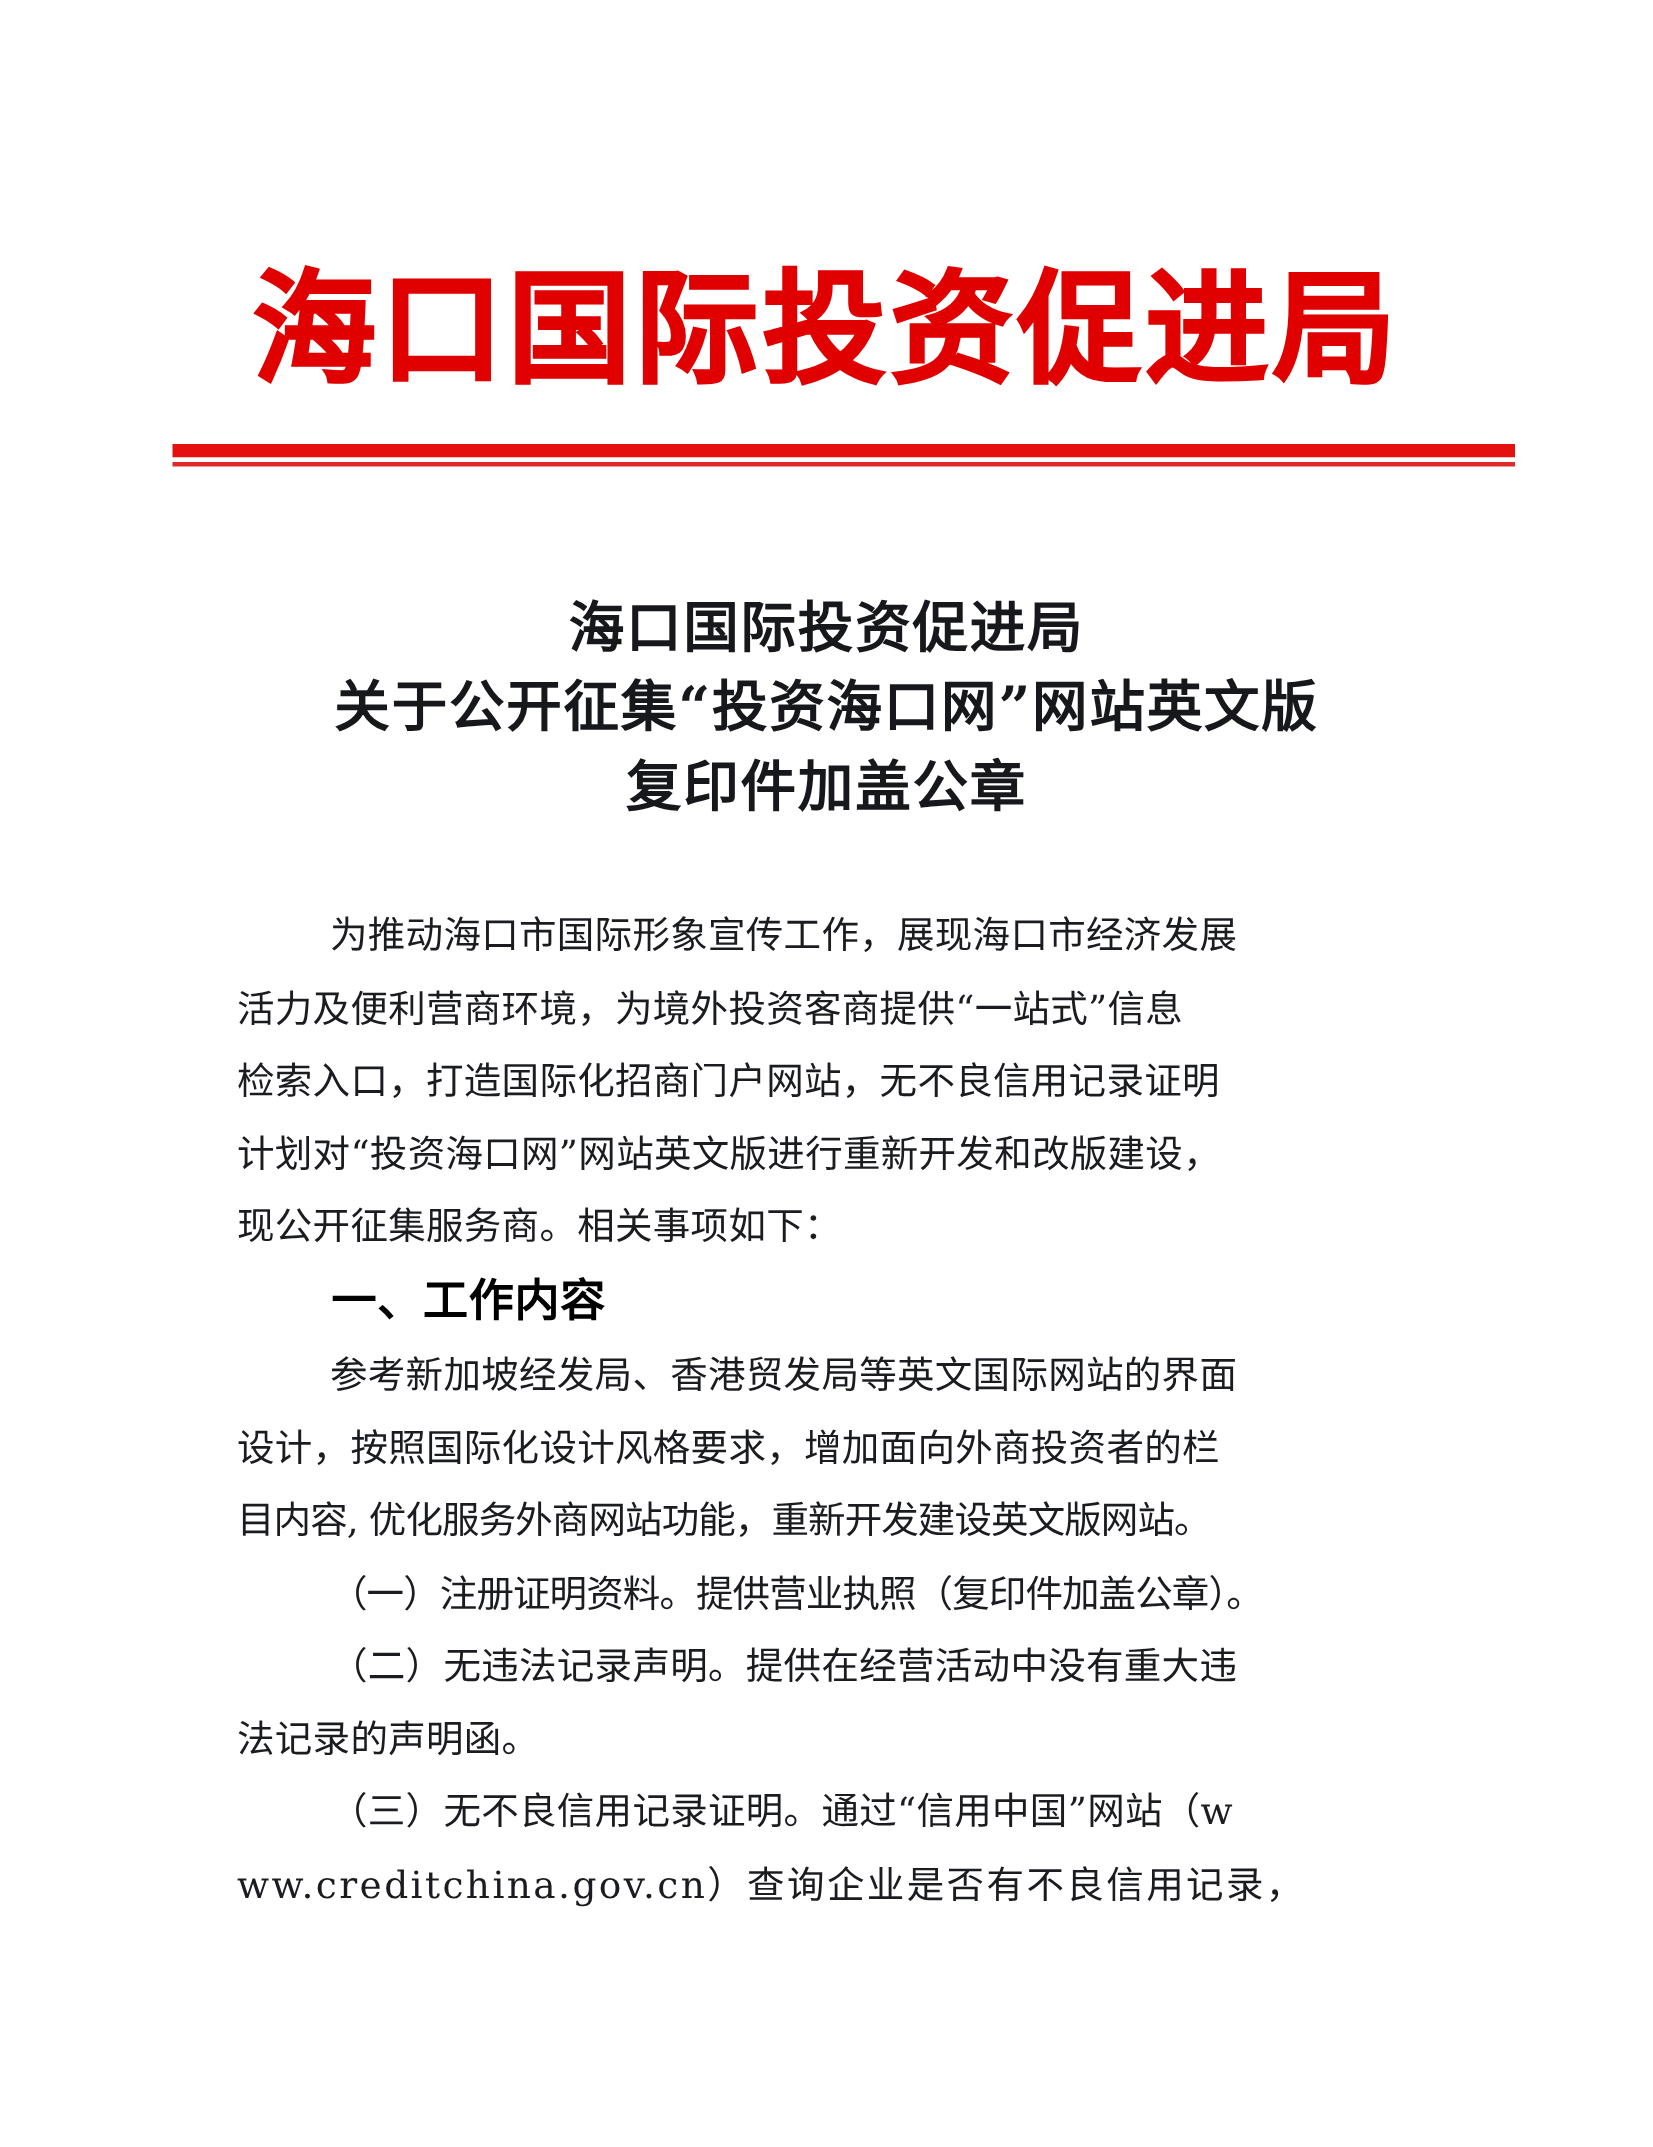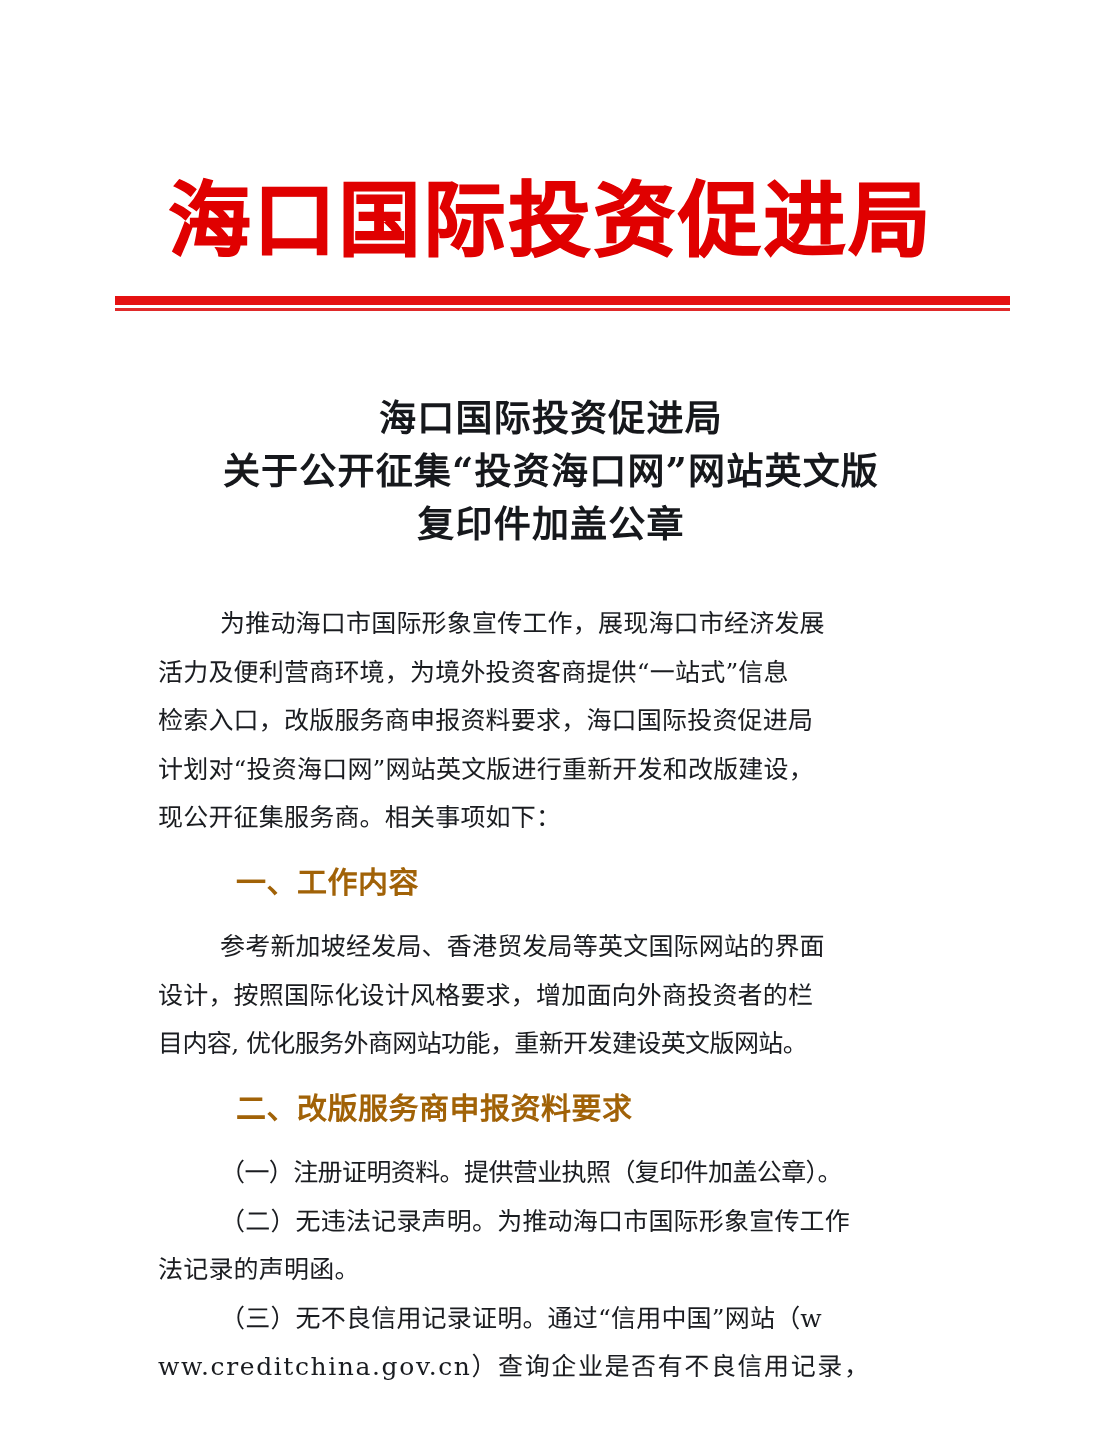--- a/index.html
+++ b/index.html
@@ -105,22 +105,22 @@
   }
   .para .ln.indent { text-indent: 62px; }
   .para .ln.tight { letter-spacing: -0.6px; }
 
   .heading {
     font-family: "DejaVu Sans", "Liberation Sans", sans-serif;
     font-weight: 700;
     font-size: 30px;
     line-height: 48.5px;
     letter-spacing: 0.5px;
-    color: #a16207;
-    margin: 16px;
+    color: #000000;
+    margin: 1px;
     text-indent: 62px;
     white-space: nowrap;
   }
 
   .mono-url {
     font-family: "DejaVu Serif", "Liberation Serif", serif;
     letter-spacing: 1.6px;
   }
 </style>
 </head>
@@ -142,41 +142,40 @@
     <span class="tline">海口国际投资促进局</span>
     <span class="tline">关于公开征集“投资海口网”网站英文版</span>
     <span class="tline">复印件加盖公章</span>
   </div>
 
   <div class="body-col">
 
     <p class="para">
       <span class="ln indent">为推动海口市国际形象宣传工作，展现海口市经济发展</span>
       <span class="ln">活力及便利营商环境，为境外投资客商提供“一站式”信息</span>
-      <span class="ln">检索入口，改版服务商申报资料要求，海口国际投资促进局</span>
+      <span class="ln">检索入口，打造国际化招商门户网站，无不良信用记录证明</span>
       <span class="ln">计划对“投资海口网”网站英文版进行重新开发和改版建设，</span>
       <span class="ln">现公开征集服务商。相关事项如下：</span>
     </p>
 
     <p class="heading">一、工作内容</p>
 
     <p class="para">
       <span class="ln indent">参考新加坡经发局、香港贸发局等英文国际网站的界面</span>
       <span class="ln">设计，按照国际化设计风格要求，增加面向外商投资者的栏</span>
       <span class="ln tight">目内容, 优化服务外商网站功能，重新开发建设英文版网站。</span>
     </p>
 
-    <p class="heading">二、改版服务商申报资料要求</p>
 
     <p class="para">
       <span class="ln indent tight">（一）注册证明资料。提供营业执照（复印件加盖公章）。</span>
     </p>
 
     <p class="para">
-      <span class="ln indent">（二）无违法记录声明。为推动海口市国际形象宣传工作</span>
+      <span class="ln indent">（二）无违法记录声明。提供在经营活动中没有重大违</span>
       <span class="ln">法记录的声明函。</span>
     </p>
 
     <p class="para">
       <span class="ln indent">（三）无不良信用记录证明。通过“信用中国”网站（w</span>
       <span class="ln mono-url">ww.creditchina.gov.cn）查询企业是否有不良信用记录，</span>
     </p>
 
   </div>
 

